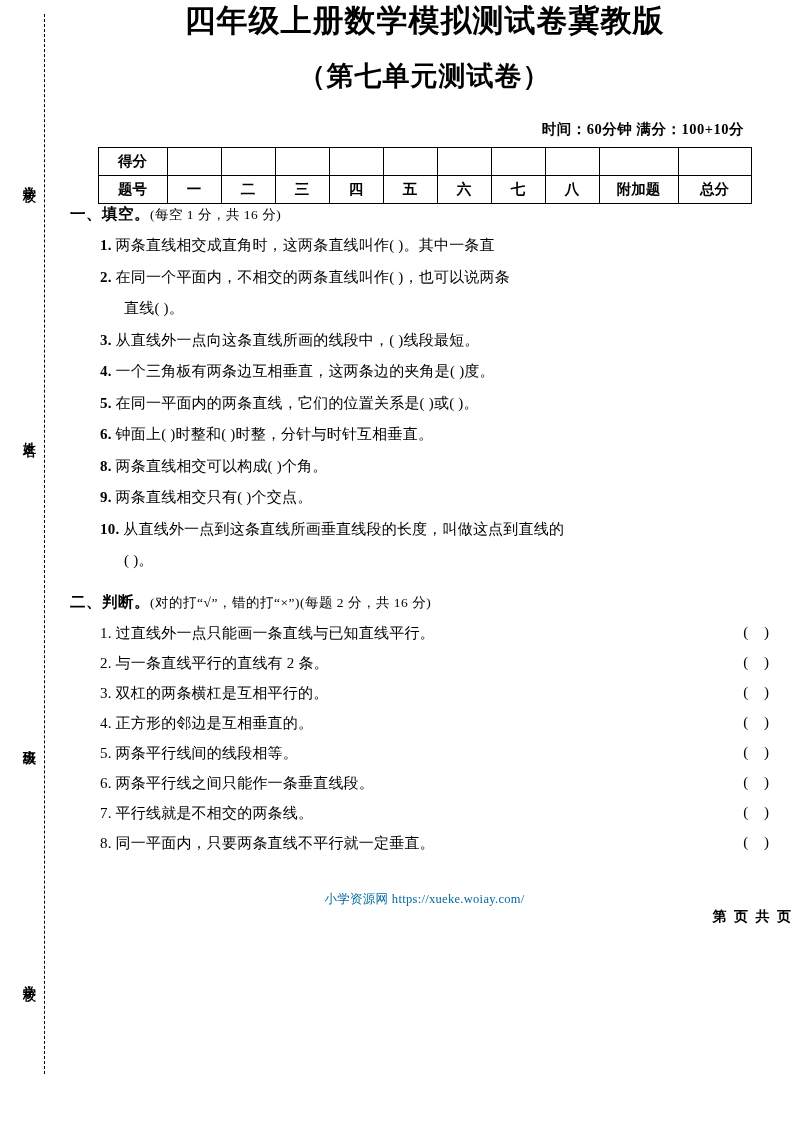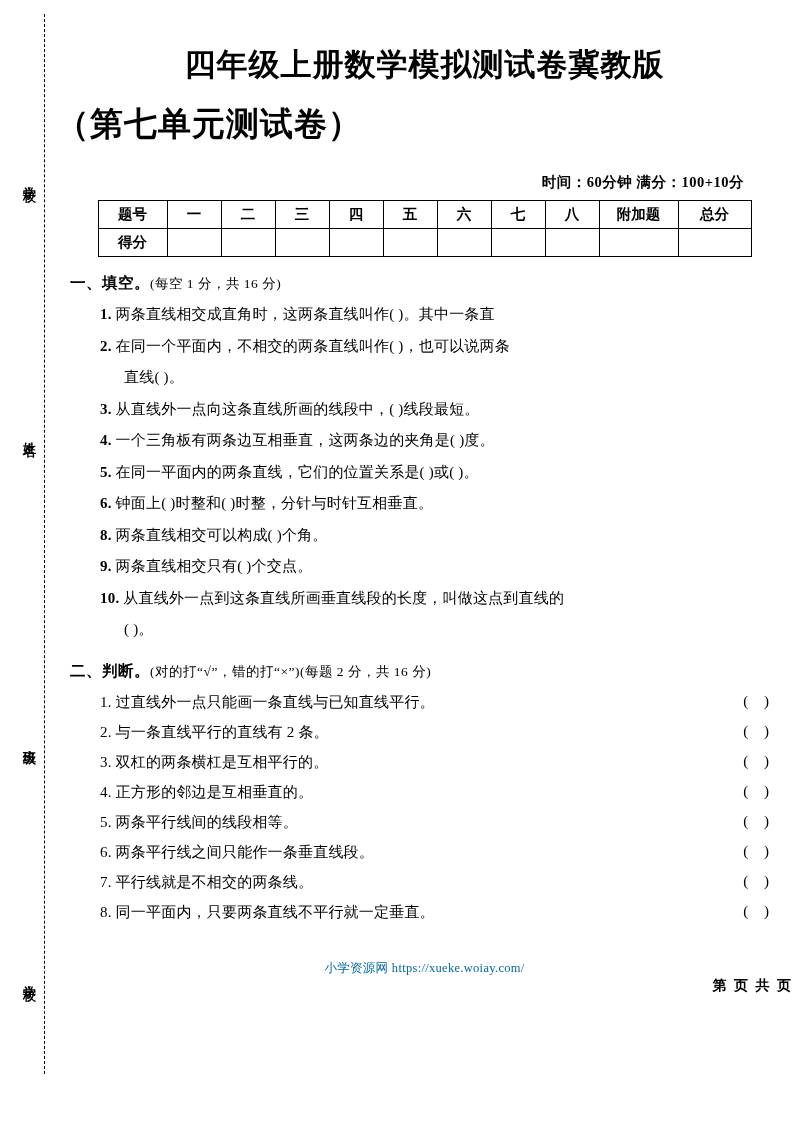--- a/index.html
+++ b/index.html
@@ -57,25 +57,25 @@
     top: 0;
     width: 737px;
     height: 1122px;
   }
 
   .title1 {
     text-align: center;
     font-size: 31px;
     font-weight: bold;
     letter-spacing: 1px;
-    margin-top: 44px;
     font-family: "Liberation Serif", serif;
   }
   .title2 {
-    font-size: 33px;
+    text-align: center;
+    font-size: 27px;
     font-weight: bold;
     margin-top: 16px;
     letter-spacing: 1px;
   }
 
   .meta {
     text-align: right;
     padding-right: 49px;
     font-size: 14.5px;
     margin-top: 26px;
@@ -95,21 +95,21 @@
     text-align: center;
     font-size: 14.5px;
     font-weight: bold;
     padding: 0;
   }
   table.score td.head { width: 68px; }
   table.score td.extra { width: 78px; }
   table.score td.total { width: 72px; }
 
   .sec {
-    margin: 16px 0 0 14px;
+    margin: 0 0 0 14px;
     font-size: 15.5px;
     font-weight: bold;
     letter-spacing: 0.5px;
   }
   .sec .sub {
     font-weight: normal;
     font-size: 13.5px;
   }
 
   .q {
@@ -163,45 +163,45 @@
 <div class="page">
 
   <div class="title1">四年级上册数学模拟测试卷冀教版</div>
   <div class="title2">（第七单元测试卷）</div>
 
   <div class="meta">时间：60分钟  满分：100+10分</div>
 
   <table class="score">
     <tbody>
         <tr>
+      <td class="head">得分</td>
+      <td></td>
+      <td></td>
+      <td></td>
+      <td></td>
+      <td></td>
+      <td></td>
+      <td></td>
+      <td></td>
+      <td class="extra"></td>
+      <td class="total"></td>
+    </tr>
+    <tr>
       <td class="head">题号</td>
       <td>一</td>
       <td>二</td>
       <td>三</td>
       <td>四</td>
       <td>五</td>
       <td>六</td>
       <td>七</td>
       <td>八</td>
       <td class="extra">附加题</td>
       <td class="total">总分</td>
     </tr>
-    <tr>
-      <td class="head">得分</td>
-      <td></td>
-      <td></td>
-      <td></td>
-      <td></td>
-      <td></td>
-      <td></td>
-      <td></td>
-      <td></td>
-      <td class="extra"></td>
-      <td class="total"></td>
-    </tr>
   </tbody>
     </table>
 
   <div class="sec">
     <span>一、填空。</span><span class="sub">(每空 1 分，共 16 分)</span>
   </div>
 
   <div class="q">
     <span class="num">1.</span>
     <span>两条直线相交成直角时，这两条直线叫作(                    )。其中一条直</span>

